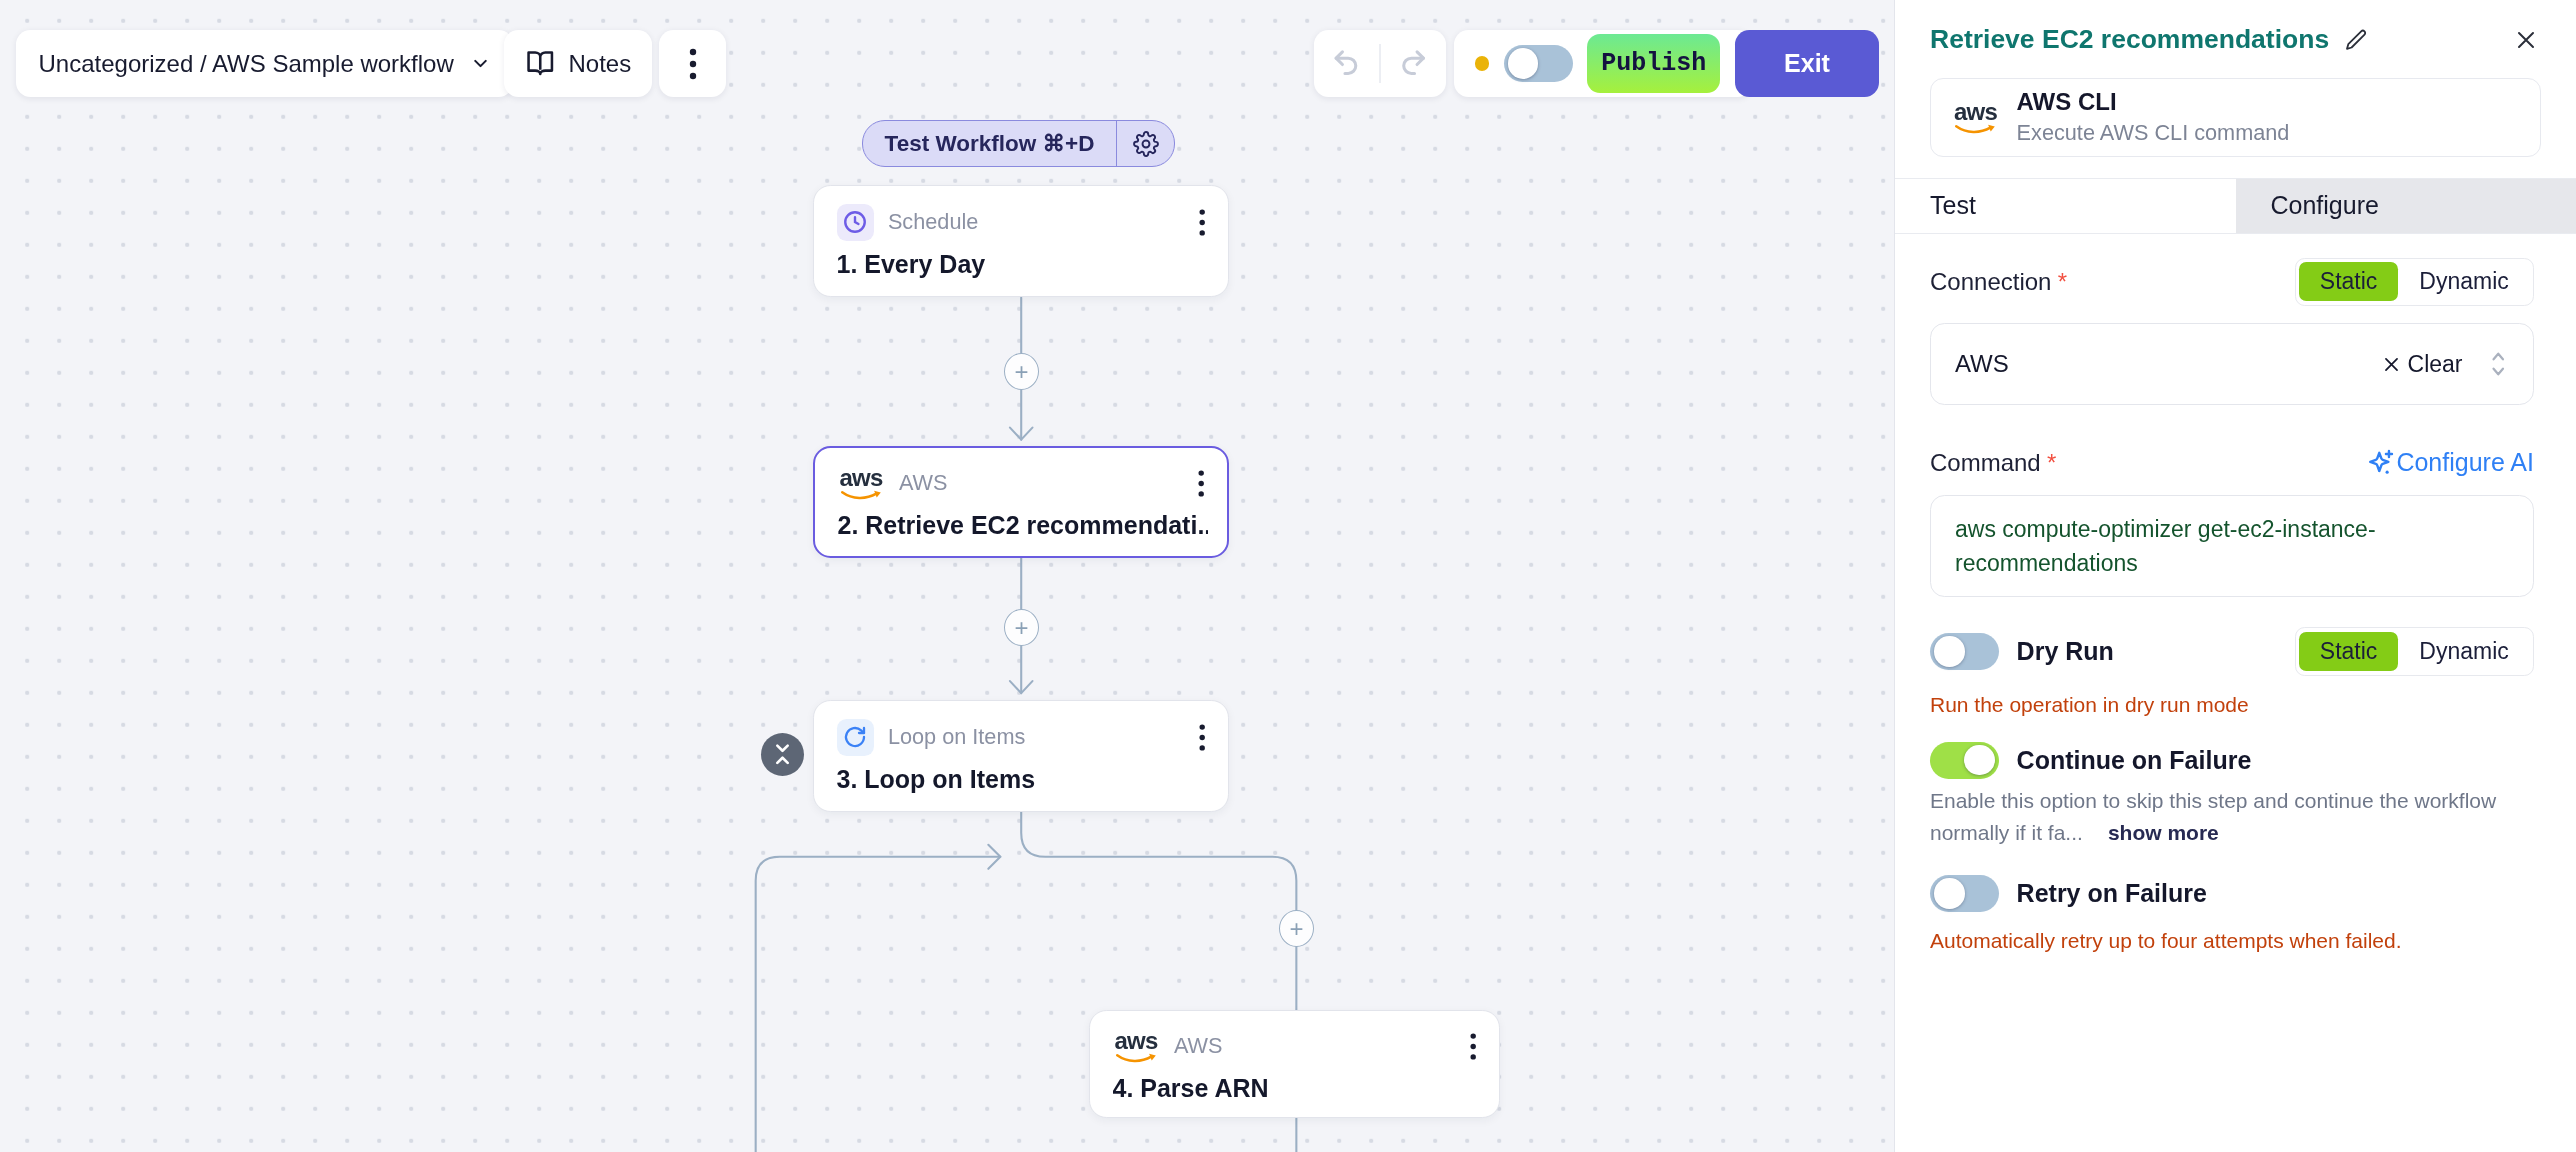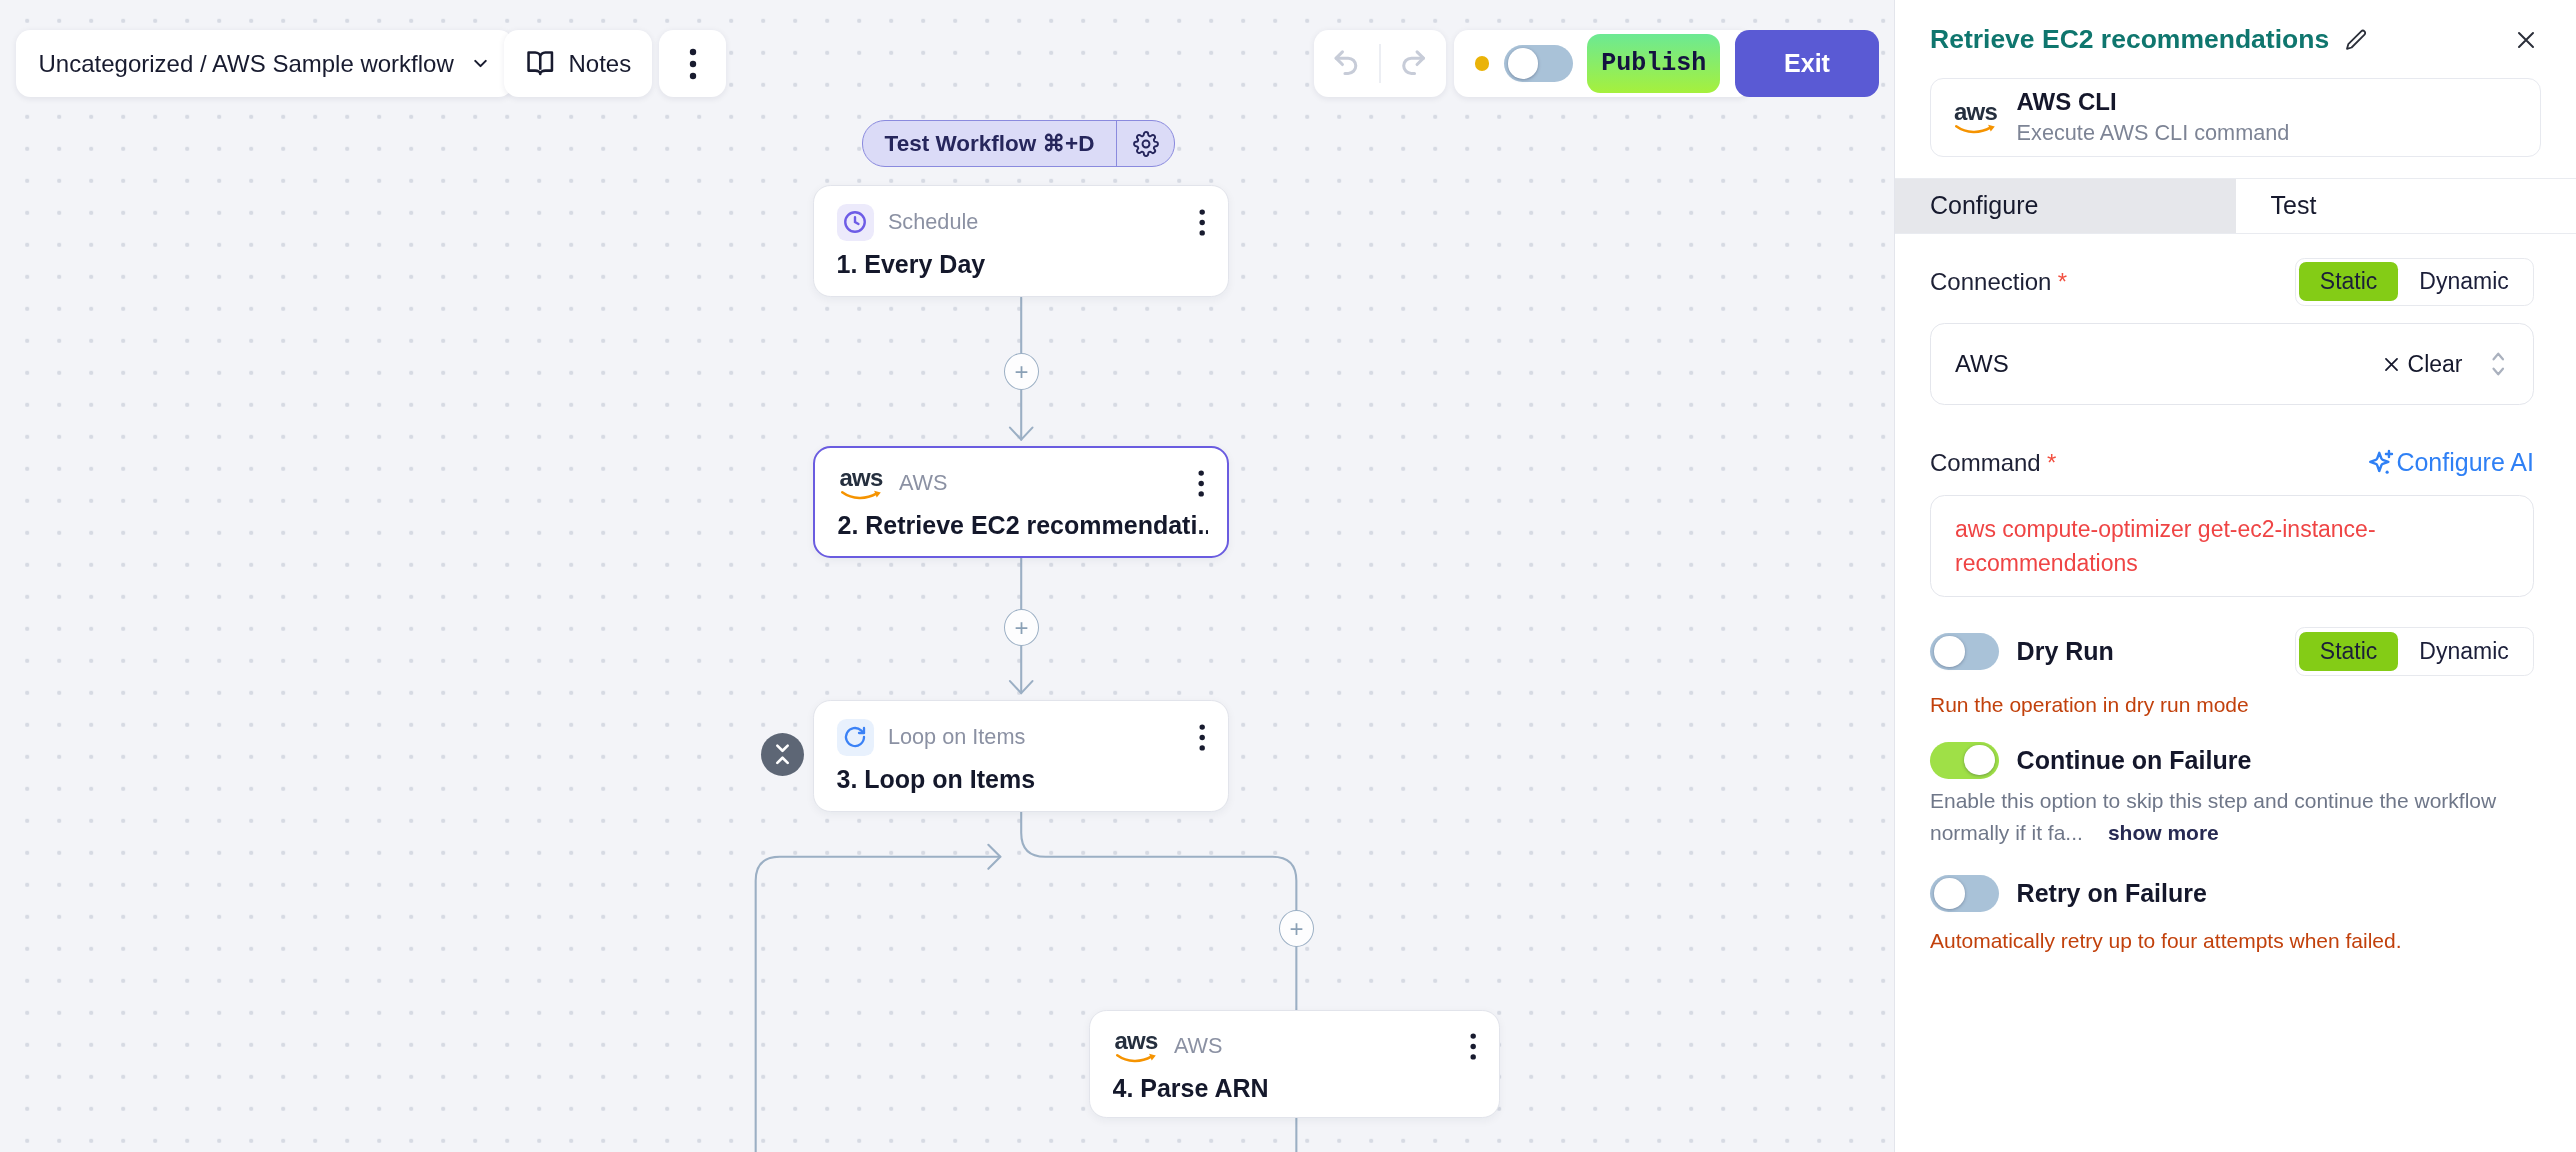--- a/index.html
+++ b/index.html
@@ -93,21 +93,21 @@
 
   .select-box { margin-top:17.6px; height:82px; border:1.6px solid #e4e6ec; border-radius:14.4px;
     display:flex; align-items:center; padding:0 24px; cursor:pointer; }
   .select-box .value { font-size:24px; color:#15182c; }
   .clear-btn { margin-left:auto; display:flex; align-items:center; gap:6.4px; font-size:23px; font-weight:500; color:#15182c; cursor:pointer; }
   .updown { margin-left:24px; display:flex; }
 
   .cfg-ai { margin-left:auto; display:flex; align-items:center; gap:1px; font-size:25px; color:#2f80f5; cursor:pointer; }
 
   .textarea { margin-top:17.6px; min-height:85px; border:1.6px solid #e4e6ec; border-radius:14.4px;
-    padding:16px 24px; font-size:23px; line-height:34px; color:#ef4444; cursor:text; }
+    padding:16px 24px; font-size:23px; line-height:34px; color:#14532d; cursor:text; }
 
   .toggle-row { display:flex; align-items:center; margin-top:30.5px; }
   .toggle-row .t-label { margin-left:17.6px; font-size:25px; font-weight:600; color:#14172b; }
   .caption { margin-top:13px; font-size:21px; color:#c2410c; line-height:32px; }
   .desc-wrap { margin-top:6.4px; font-size:21px; color:#6f7789; line-height:32px; max-width:622px; }
   .show-more { color:#272a52; font-weight:600; margin-left:25px; cursor:pointer; }
 
   svg { display:block; }
 </style>
 </head>
@@ -303,22 +303,22 @@
             <path d="M45 1l9 2.2-5.5 7Z" fill="#f59300"></path>
           </svg>
       </span>
       <span>
         <div class="name">AWS CLI</div>
         <div class="desc">Execute AWS CLI command</div>
       </span>
     </div>
 
     <div class="tabs">
+      <div class="tab">Test</div>
       <div class="tab active">Configure</div>
-      <div class="tab">Test</div>
     </div>
 
     <div class="panel-body">
 
       <div class="field-row">
         <span class="field-label">Connection</span>
         <span class="req">*</span>
         <span class="segmented">
           <span class="seg active">Static</span>
           <span class="seg">Dynamic</span>

